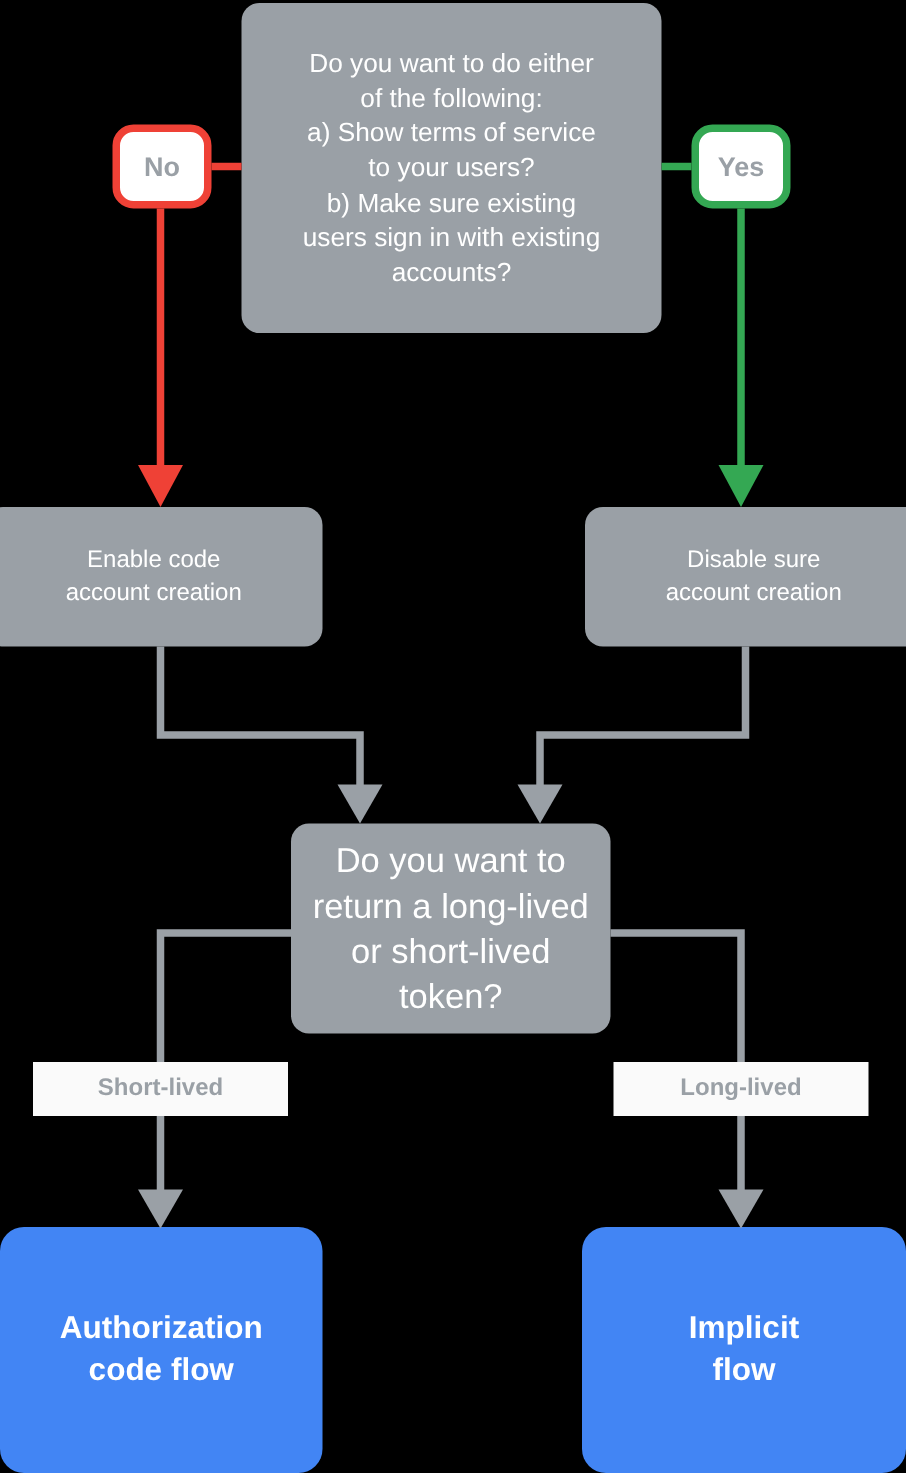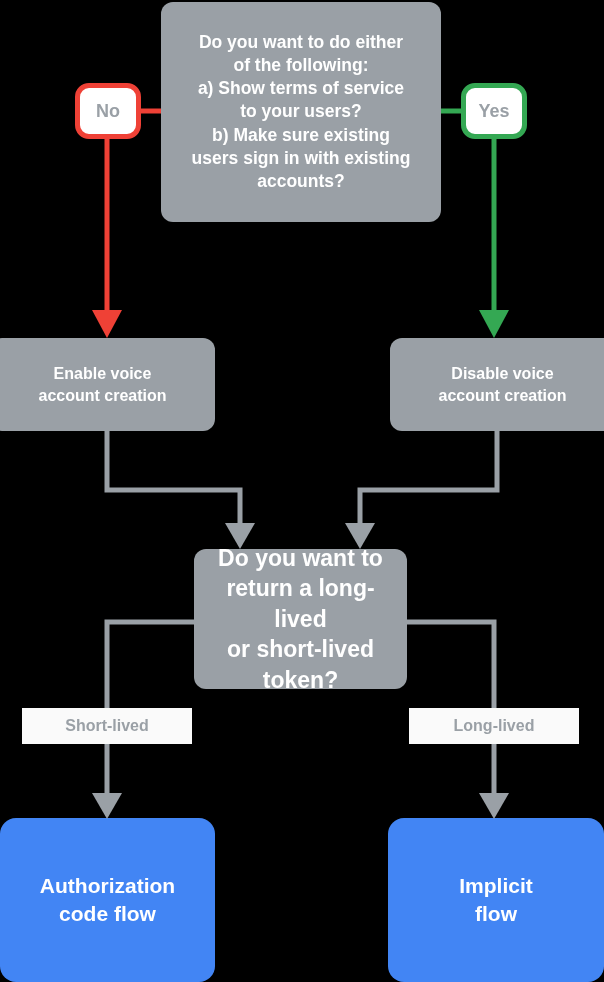--- a/index.html
+++ b/index.html
@@ -19,21 +19,20 @@
     overflow: hidden;
   }
   
   .node {
     position: absolute;
     box-sizing: border-box;
     display: flex;
     align-items: center;
     justify-content: center;
     text-align: center;
-    font-weight: bold;
   }
   .node-gray {
     background: #9aa0a6;
     border-radius: 12px;
     color: #ffffff;
   }
   .node-blue {
     background: #4285f4;
     border-radius: 16px;
     color: #ffffff;
@@ -186,26 +185,26 @@
     <span class="node-text">Do you want to do either
 of the following:
 a) Show terms of service
 to your users?
 b) Make sure existing
 users sign in with existing
 accounts?</span>
   </div>
 
   <div class="node node-gray" id="action-enable">
-    <span class="node-text">Enable voice
+    <span class="node-text">Enable code
 account creation</span>
   </div>
 
   <div class="node node-gray" id="action-disable">
-    <span class="node-text">Disable voice
+    <span class="node-text">Disable sure
 account creation</span>
   </div>
 
   <div class="node node-gray" id="decision-token">
     <span class="node-text">Do you want to
 return a long-lived
 or short-lived
 token?</span>
   </div>
 

